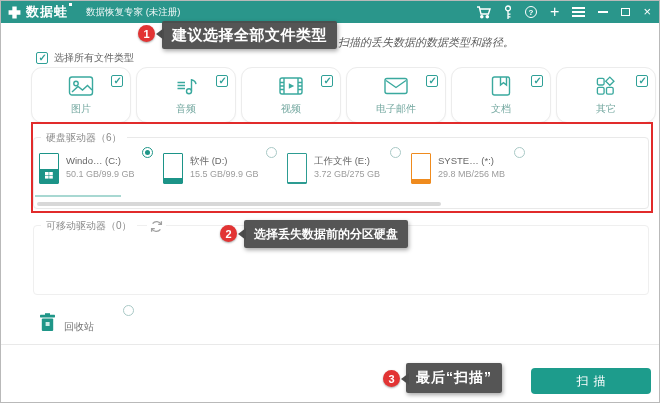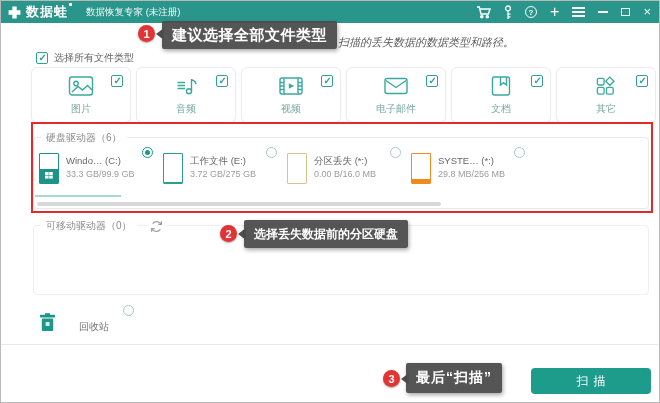--- a/index.html
+++ b/index.html
@@ -32,21 +32,21 @@
   .select-all { position:absolute; left:35px; top:50px; display:flex; align-items:center;
                 gap:6px; font-size:10px; color:#666; cursor:pointer; }
   .cb { width:12px; height:12px; border:1px solid #2fa097; border-radius:2px;
         background:#fff; position:relative; flex:none; }
   .cb::after { content:"✓"; position:absolute; left:1.5px; top:-1.5px; color:#2fa097;
                font-size:10px; font-weight:bold; }
 
   
   .cards { position:absolute; left:30px; top:66px; display:flex; gap:5px; }
   .card { position:relative; width:100px; height:56px; background:#fff;
-          border:1px solid #ececec; border-radius:6px; box-shadow:0 1px 2px rgba(0,0,0,.04);
+          border:1px solid #ececec; border-radius:11px; box-shadow:0 1px 2px rgba(0,0,0,.04);
           cursor:pointer; }
   .card .cb { position:absolute; top:7px; right:7px; }
   .card-icon { position:absolute; left:50%; top:7px; transform:translateX(-50%); }
   .card-label { position:absolute; left:0; right:0; bottom:6px; text-align:center;
                 font-size:10px; color:#74a8a0; }
 
   
   .red-box { position:absolute; left:30px; top:121px; width:622px; height:91px;
              border:2px solid #e12b2b; z-index:6; pointer-events:none; }
 
@@ -78,21 +78,21 @@
   
   .rm-group { position:absolute; left:32px; top:224px; width:616px; height:70px;
               border:1px solid #efefef; border-radius:4px; }
   .rm-legend { left:40px; top:218px; }
   .refresh-btn { position:absolute; left:146px; top:218px; cursor:pointer; background:#fff;
                  padding:0 3px; z-index:2; }
 
   
   .rb-radio { position:absolute; left:122px; top:304px; }
   .rb-row { position:absolute; left:38px; top:311px; display:flex; align-items:flex-end;
-            gap:23px; cursor:pointer;justify-content:flex-end; }
+            gap:8px; cursor:pointer;justify-content:flex-end; }
   .rb-label { font-size:10px; color:#777; padding-bottom:2px; }
 
   
   .footer-line { position:absolute; left:0; top:343px; width:100%; height:1px; background:#e9e9e9; }
   .scan-btn { position:absolute; left:530px; top:367px; width:120px; height:26px;
               background:#1d9c8c; border:none; border-radius:4px; color:#fff;
               font-size:12px; letter-spacing:5px; text-indent:5px; cursor:pointer;
               font-family:"Liberation Sans", sans-serif; }
 
   
@@ -238,37 +238,37 @@
         <span class="d-fill" style="background: rgb(28, 148, 136); height: 50%;">
           <svg width="8" height="7" viewBox="0 0 8 7">
             <rect x="0" y="0" width="3.6" height="3" fill="#fff"></rect>
               <rect x="4.2" y="0" width="3.6" height="3" fill="#fff"></rect>
             <rect x="0" y="3.6" width="3.6" height="3" fill="#fff"></rect>
               <rect x="4.2" y="3.6" width="3.6" height="3" fill="#fff"></rect>
           </svg>
         </span>
       </span>
       <span class="d-name">Windo… (C:)</span>
-      <span class="d-size">33.3 GB/99.9 GB</span>
+      <span class="d-size">50.1 GB/99.9 GB</span>
       <span class="radio d-radio selected"></span>
+    </div>
+    <div class="drive-item">
+      <span class="d-icon" style="border-color: rgb(28, 148, 136);">
+          <span class="d-fill" style="background: rgb(28, 148, 136); height: 16%;"></span>
+        </span>
+      <span class="d-name">软件 (D:)</span>
+      <span class="d-size">15.5 GB/99.9 GB</span>
+      <span class="radio d-radio"></span>
     </div>
     <div class="drive-item">
       <span class="d-icon" style="border-color: rgb(45, 156, 146);">
           <span class="d-fill" style="background: rgb(45, 156, 146); height: 3%;"></span>
         </span>
       <span class="d-name">工作文件 (E:)</span>
       <span class="d-size">3.72 GB/275 GB</span>
-      <span class="radio d-radio"></span>
-    </div>
-    <div class="drive-item">
-      <span class="d-icon" style="border-color: rgb(217, 194, 141);">
-          <span class="d-fill" style="background: rgb(217, 194, 141); height: 0%;"></span>
-        </span>
-      <span class="d-name">分区丢失 (*:)</span>
-      <span class="d-size">0.00 B/16.0 MB</span>
       <span class="radio d-radio"></span>
     </div>
     <div class="drive-item">
       <span class="d-icon" style="border-color: rgb(239, 139, 30);">
           <span class="d-fill" style="background: rgb(239, 139, 30); height: 13%;"></span>
         </span>
       <span class="d-name">SYSTE… (*:)</span>
       <span class="d-size">29.8 MB/256 MB</span>
       <span class="radio d-radio"></span>
     </div>

